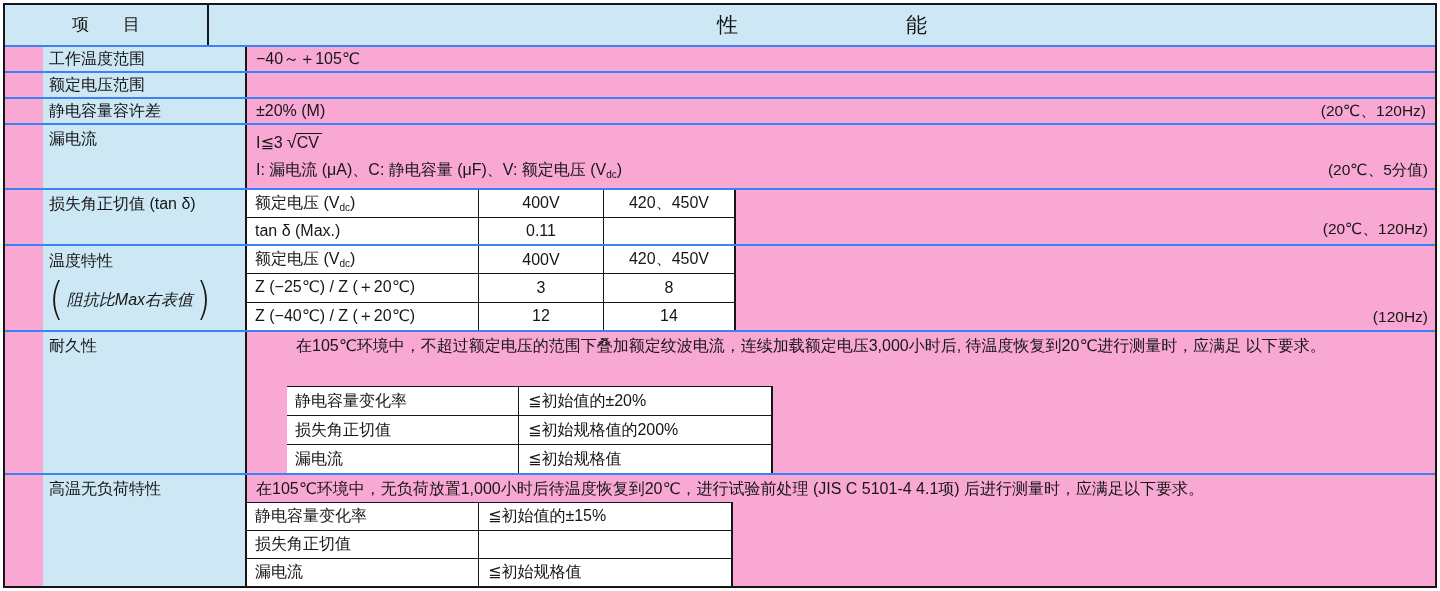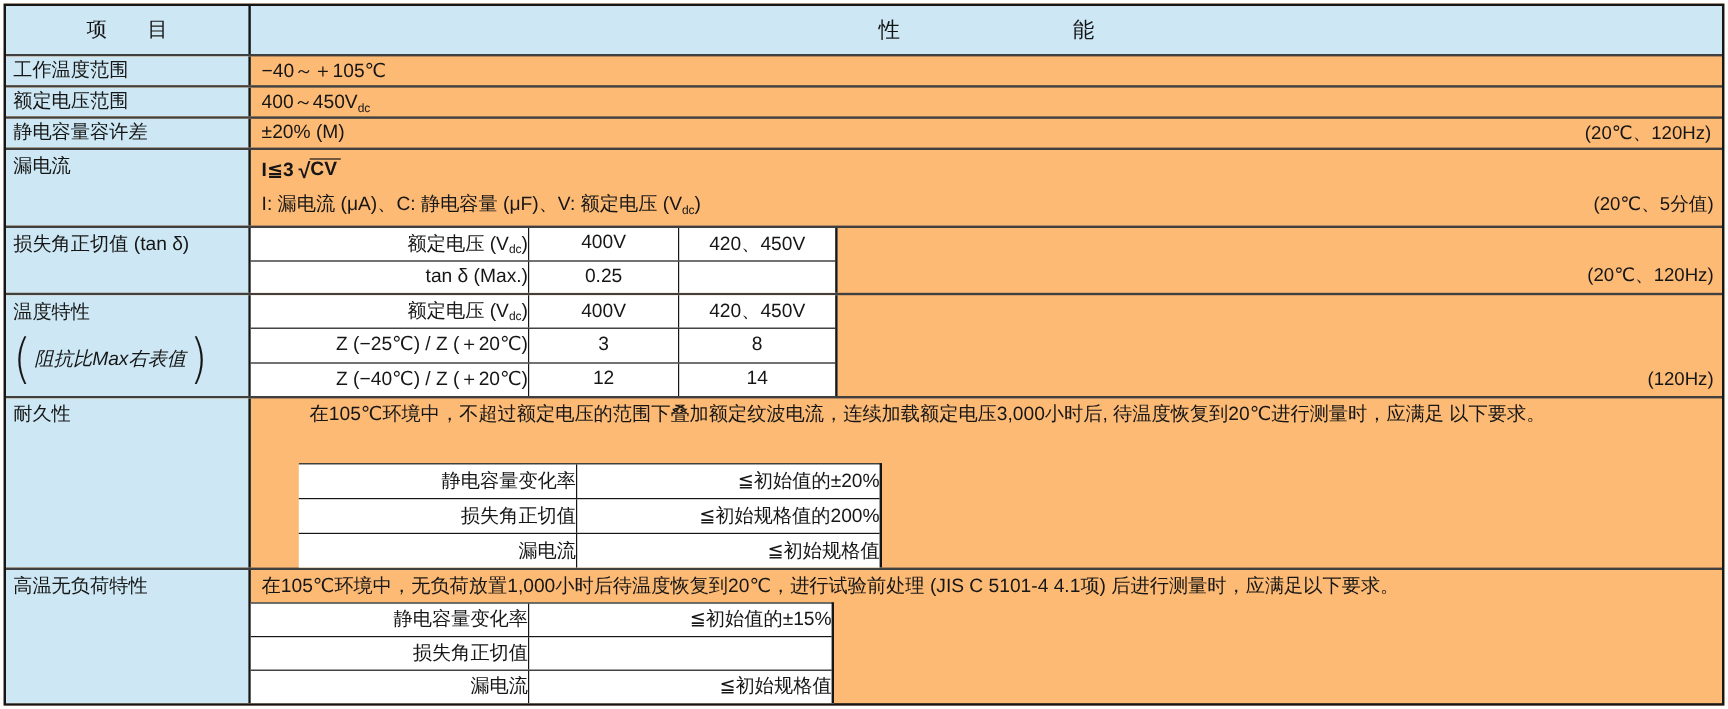--- a/index.html
+++ b/index.html
@@ -4,58 +4,58 @@
 <style>
   html,body{margin:0;padding:0;background:#ffffff;}
   body{
     width:1440px;height:591px;position:relative;overflow:hidden;
     font-family:"Liberation Sans","DejaVu Sans",sans-serif;
     color:#161616;
   }
   .frame{
     position:absolute;left:3px;top:3px;width:1434px;height:585px;
     box-sizing:border-box;border:2.5px solid #161616;
-    display:flex;flex-direction:column;background:#fdba74;
+    display:flex;flex-direction:column;background:#f9a8d4;
   }
   .row{display:flex;box-sizing:border-box;flex:none;min-height:0;}
-  .row + .row{border-top:2px solid #404040;}
+  .row + .row{border-top:2px solid #3b82f6;padding-left:38px;}
   .header-row{height:40px;background:#cde8f4;}
   .r-simple{height:26px;}
   .r-leak{height:65px;}
   .r-tand{height:56px;}
   .r-temp{height:86px;}
   .r-endu{height:143px;gap:40px;}
   .r-high{flex:1;}
   .cell-left{
     width:204px;flex:none;background:#cde8f4;border-right:2px solid #161616;
     box-sizing:border-box;padding:0 6px;display:flex;align-items:center;
     font-size:16px;line-height:24px;
   }
   .cell-left.top{align-items:flex-start;padding-top:2px;}
   .cell-right{flex:1;min-width:0;position:relative;box-sizing:border-box;font-size:16px;}
   .header-left{justify-content:center;border-right:2px solid #161616;font-size:17px;}
-  .header-right{display:flex;align-items:center;justify-content:center;font-size:18px;text-align:center;}
+  .header-right{display:flex;align-items:center;justify-content:center;font-size:21px;text-align:center;}
   .simple-val{display:flex;align-items:center;padding:0 9px;}
   .between{justify-content:space-between;}
   .cond{font-size:15.5px;white-space:nowrap;}
   .abs-br{position:absolute;right:7px;bottom:4px;}
   .sub{font-size:10px;vertical-align:-3px;line-height:0;}
   
   .leak-content{display:flex;flex-direction:column;justify-content:space-around;padding:3px 0;}
-  .leak-line1{padding-left:9px;display:flex;align-items:flex-start;font-weight:bold;}
+  .leak-line1{padding-left:9px;display:flex;align-items:center;}
   .radical{font-size:18px;margin-left:4px;}
   .radicand{border-top:1.7px solid #161616;padding:0 3px 0 1px;margin-left:-1px;}
   .leak-line2{display:flex;justify-content:space-between;padding:0 7px 0 9px;align-items:center;gap:46px;}
   
   .subtable{display:flex;flex-direction:column;height:100%;box-sizing:border-box;border-right:2px solid #161616;background:#fff;}
   .st3{width:489px;}
   .st2{width:486px;}
   .strow{flex:1;display:flex;min-height:0;}
   .strow + .strow{border-top:1.5px solid #161616;}
-  .st-cell{display:flex;align-items:center;box-sizing:border-box;justify-content:flex-end;}
+  .st-cell{display:flex;align-items:center;box-sizing:border-box;}
   .st-label{width:232px;flex:none;border-right:1.5px solid #161616;padding-left:8px;}
   .st-v1{width:125px;flex:none;border-right:1.5px solid #161616;justify-content:center;}
   .st-v2{flex:1;justify-content:center;}
   .st-value{flex:1;padding-left:9px;}
   
   .col{display:flex;flex-direction:column;}
   .desc{padding:1px 12px 0 9px;line-height:26px;box-sizing:border-box;}
   .desc-endu{height:54px;}
   .desc-high{height:27px;}
   .grow{flex:1;height:auto;border-top:0;}
@@ -88,23 +88,20 @@
     </div>
     <div class="cell-right simple-val">
       <span>−40～＋105℃</span>
     </div>
   </div>
 
   <div class="row r-simple">
     <div class="cell-left">
       <span>额定电压范围</span>
     </div>
-    <div class="cell-right simple-val">
-      <span><span>400～450V</span><sub class="sub">dc</sub></span>
-    </div>
   </div>
 
   <div class="row r-simple">
     <div class="cell-left">
       <span>静电容量容许差</span>
     </div>
     <div class="cell-right simple-val between">
       <span>±20% (M)</span>
       <span class="cond">(20℃、120Hz)</span>
     </div>
@@ -135,21 +132,21 @@
       <div class="subtable st3">
         <div class="strow">
           <div class="st-cell st-label">
               <span><span>额定电压 (V</span><sub class="sub">dc</sub><span>)</span></span>
             </div>
           <div class="st-cell st-v1">400V</div>
           <div class="st-cell st-v2">420、450V</div>
         </div>
         <div class="strow">
           <div class="st-cell st-label">tan δ  (Max.)</div>
-          <div class="st-cell st-v1">0.25</div>
+          <div class="st-cell st-v1">0.11</div>
         </div>
       </div>
       <span class="cond abs-br">(20℃、120Hz)</span>
     </div>
   </div>
 
   <div class="row r-temp">
     <div class="cell-left temp-cell">
       <div>温度特性</div>
       <div class="paren-group">

